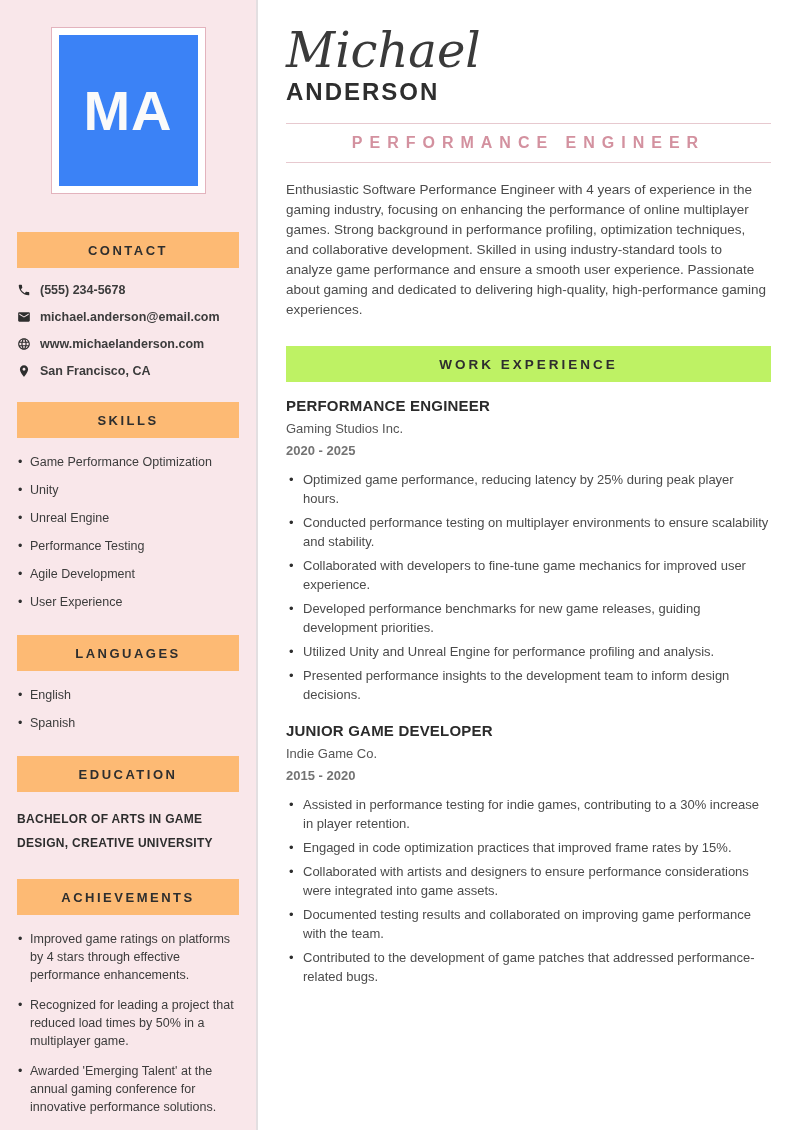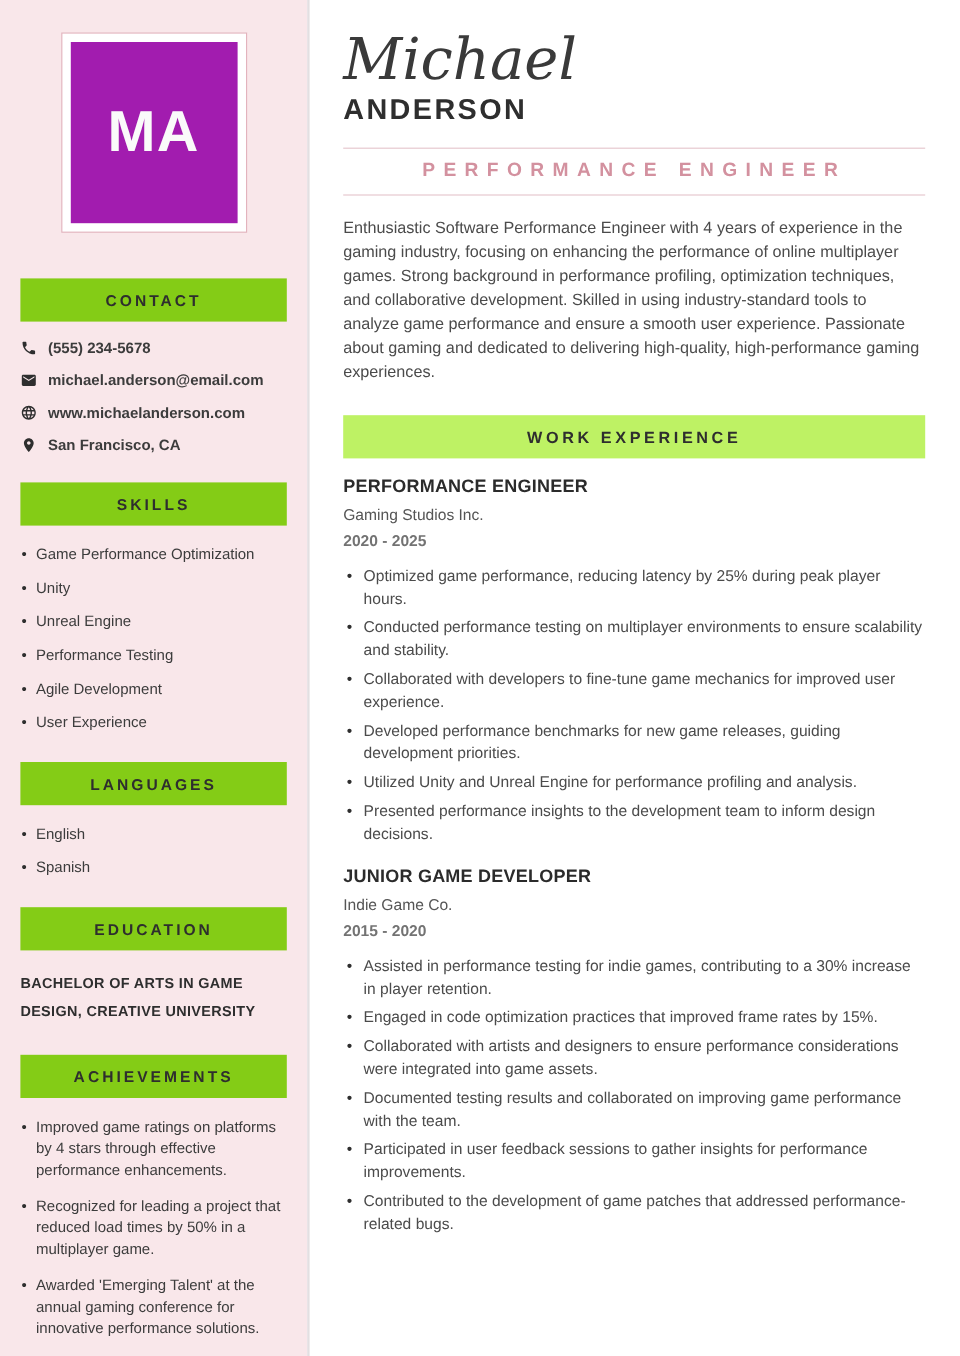--- a/index.html
+++ b/index.html
@@ -22,28 +22,28 @@
 
   .photo-frame {
     width: 155px; height: 167px;
     margin: 0 auto 38px auto;
     background: #ffffff;
     border: 1px solid #e3b3bd;
     padding: 7px;
   }
   .photo-initials {
     width: 100%; height: 100%;
-    background: #a21caf;
+    background: #3b82f6;
     color: #fafafa;
     display: flex; align-items: center; justify-content: center;
-    font-size: 48px; font-weight: bold; letter-spacing: 1px;
+    font-size: 56px; font-weight: bold; letter-spacing: 1px;
   }
 
   .side-band {
-    background: #84cc16;
+    background: #fdba74;
     height: 36px;
     display: flex; align-items: center; justify-content: center;
     font-size: 13px; font-weight: bold; letter-spacing: 2.5px;
     color: #2e2e2e;
     margin-bottom: 15px;
   }
   .side-section { margin-bottom: 24px; }
 
   .contact-list { list-style: none; font-weight: bold; }
   .contact-item {
@@ -249,19 +249,18 @@
 
     <section class="job" style="margin-top:18px;">
       <div class="job-role">JUNIOR GAME DEVELOPER</div>
       <div class="job-company">Indie Game Co.</div>
       <div class="job-dates">2015 - 2020</div>
       <ul class="job-bullets">
         <li>Assisted in performance testing for indie games, contributing to a 30% increase in player retention.</li>
         <li>Engaged in code optimization practices that improved frame rates by 15%.</li>
         <li>Collaborated with artists and designers to ensure performance considerations were integrated into game assets.</li>
         <li>Documented testing results and collaborated on improving game performance with the team.</li>
-        <li>Participated in user feedback sessions to gather insights for performance improvements.</li>
         <li>Contributed to the development of game patches that addressed performance-related bugs.</li>
       </ul>
     </section>
 
   </main>
 </div>
 
 </body></html>

